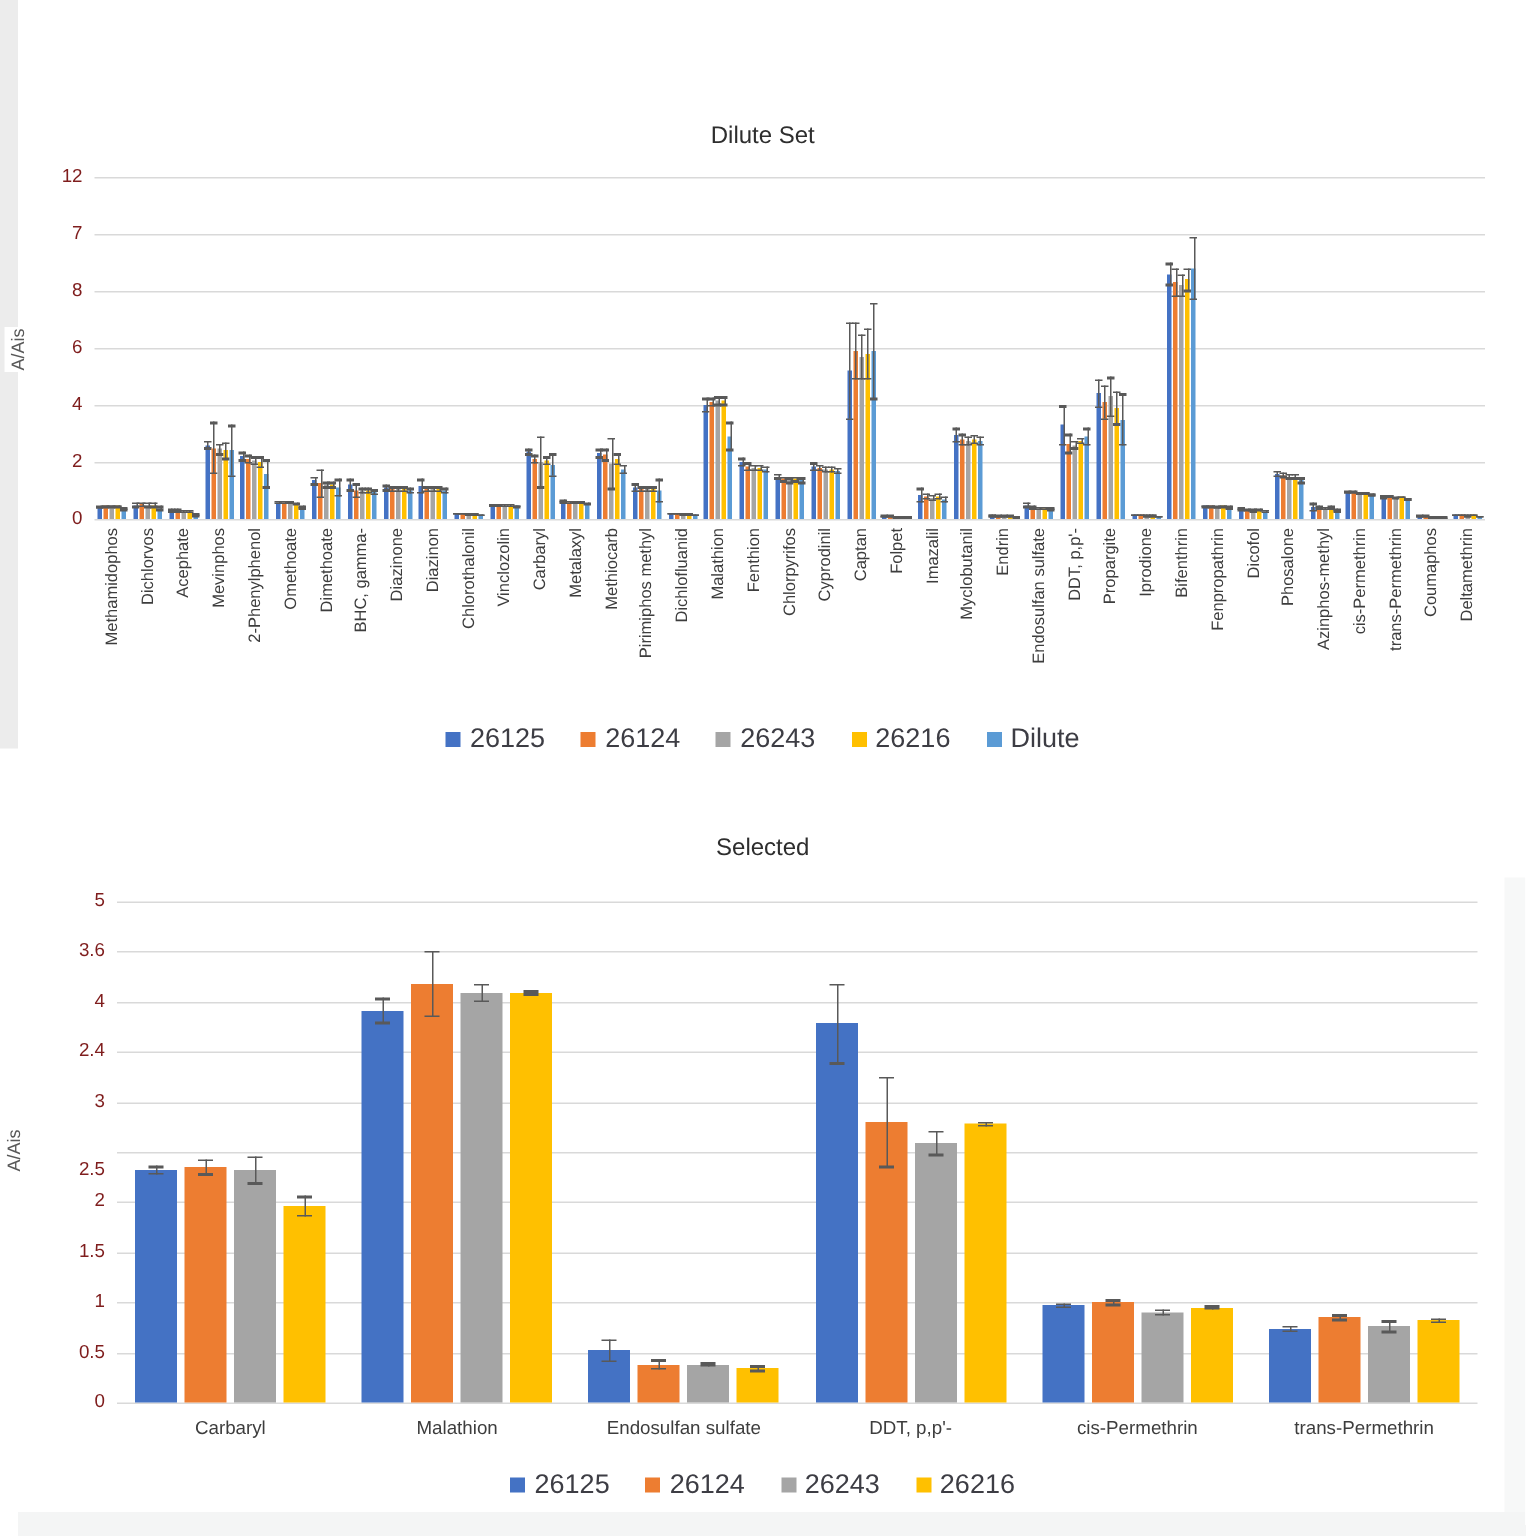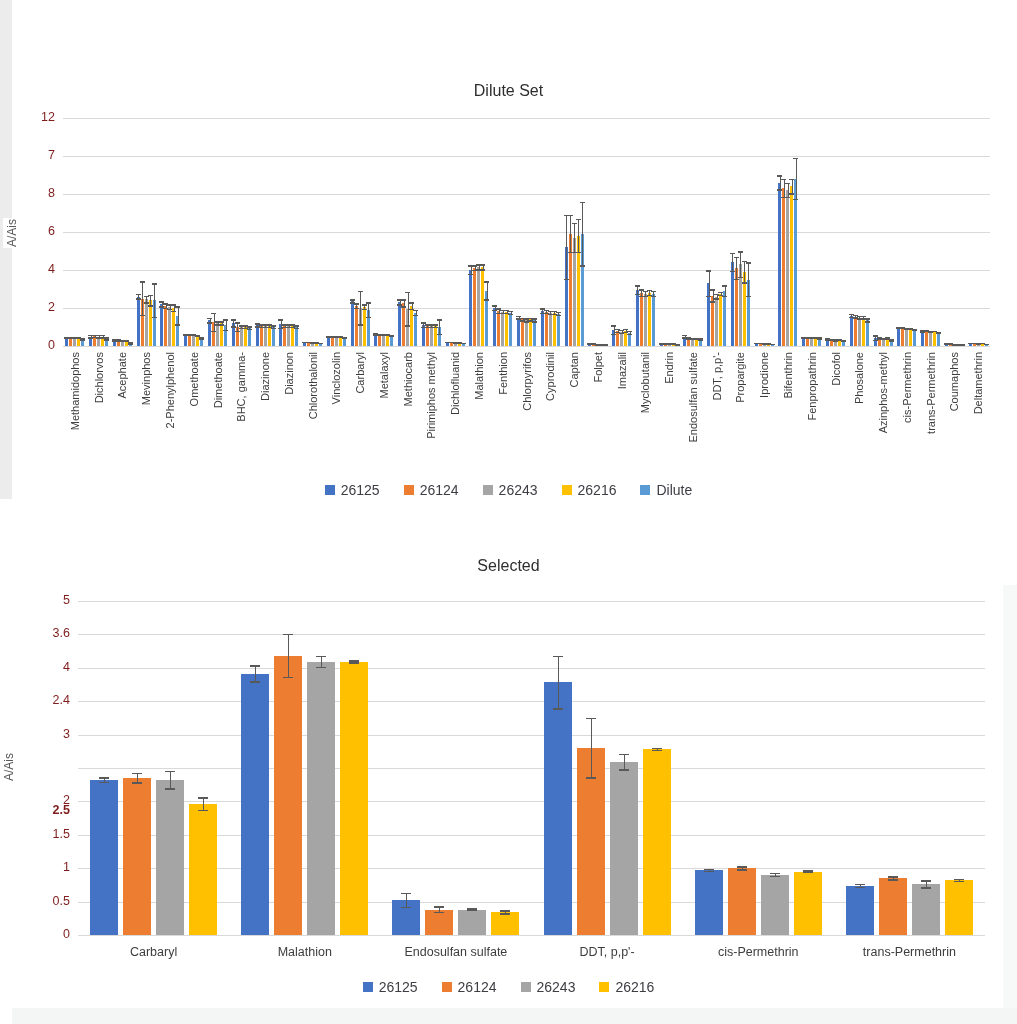--- a/index.html
+++ b/index.html
@@ -13,21 +13,21 @@
   .ylab{position:absolute;transform:rotate(-90deg);transform-origin:center;
         font-size:12px;color:#595959;background:#fff;padding:2px 1px;white-space:nowrap;}
   .bar{position:absolute;}
   .err-line{position:absolute;width:1px;background:#595959;}
   .err-cap{position:absolute;height:1.5px;background:#595959;}
   .xlabel-rot{position:absolute;width:125px;height:14px;transform:rotate(-90deg);
               transform-origin:0 0;text-align:right;font-size:11px;color:#3d3d3d;
               white-space:nowrap;line-height:14px;}
   .xlabel-flat{position:absolute;width:170px;text-align:center;font-size:12.5px;color:#3d3d3d;}
   .legend{position:absolute;width:100%;display:flex;justify-content:center;gap:24px;
-          font-size:14px;color:#3d3d44;}
+          font-size:18px;color:#3d3d44;}
   .legend-item{display:flex;align-items:center;gap:6px;}
   .swatch{width:10px;height:10px;display:inline-block;}
   .frame-strip{position:absolute;}
 </style>
 </head>
 <body>
 
 <div id="stage">
 
   <div class="frame-strip" style="left:0;top:525;width:12px;height:499px;background:#ececec;"></div>
@@ -924,21 +924,21 @@
     <div class="ytick" style="left: 32px; top: 927px; width: 38px;">0</div>
     <div class="gridline" style="left: 78px; top: 901.6px; width: 907px;"></div>
     <div class="ytick" style="left: 32px; top: 893.6px; width: 38px;">0.5</div>
     <div class="gridline" style="left: 78px; top: 868.2px; width: 907px;"></div>
     <div class="ytick" style="left: 32px; top: 860.2px; width: 38px;">1</div>
     <div class="gridline" style="left: 78px; top: 834.8px; width: 907px;"></div>
     <div class="ytick" style="left: 32px; top: 826.8px; width: 38px;">1.5</div>
     <div class="gridline" style="left: 78px; top: 801.4px; width: 907px;"></div>
     <div class="ytick" style="left: 32px; top: 793.4px; width: 38px;">2</div>
     <div class="gridline" style="left: 78px; top: 768px; width: 907px;"></div>
-    <div class="ytick" style="left: 32px; top: 803px; width: 38px; font-weight: bold;">2.5</div>
+    <div class="ytick" style="left: 32px; top: 772px; width: 38px;">2.5</div>
     <div class="gridline" style="left: 78px; top: 734.6px; width: 907px;"></div>
     <div class="ytick" style="left: 32px; top: 726.6px; width: 38px;">3</div>
     <div class="gridline" style="left: 78px; top: 701.2px; width: 907px;"></div>
     <div class="ytick" style="left: 32px; top: 693.2px; width: 38px;">2.4</div>
     <div class="gridline" style="left: 78px; top: 667.8px; width: 907px;"></div>
     <div class="ytick" style="left: 32px; top: 659.8px; width: 38px;">4</div>
     <div class="gridline" style="left: 78px; top: 634.4px; width: 907px;"></div>
     <div class="ytick" style="left: 32px; top: 626.4px; width: 38px;">3.6</div>
     <div class="gridline" style="left: 78px; top: 601px; width: 907px;"></div>
     <div class="ytick" style="left: 32px; top: 593px; width: 38px;">5</div>

